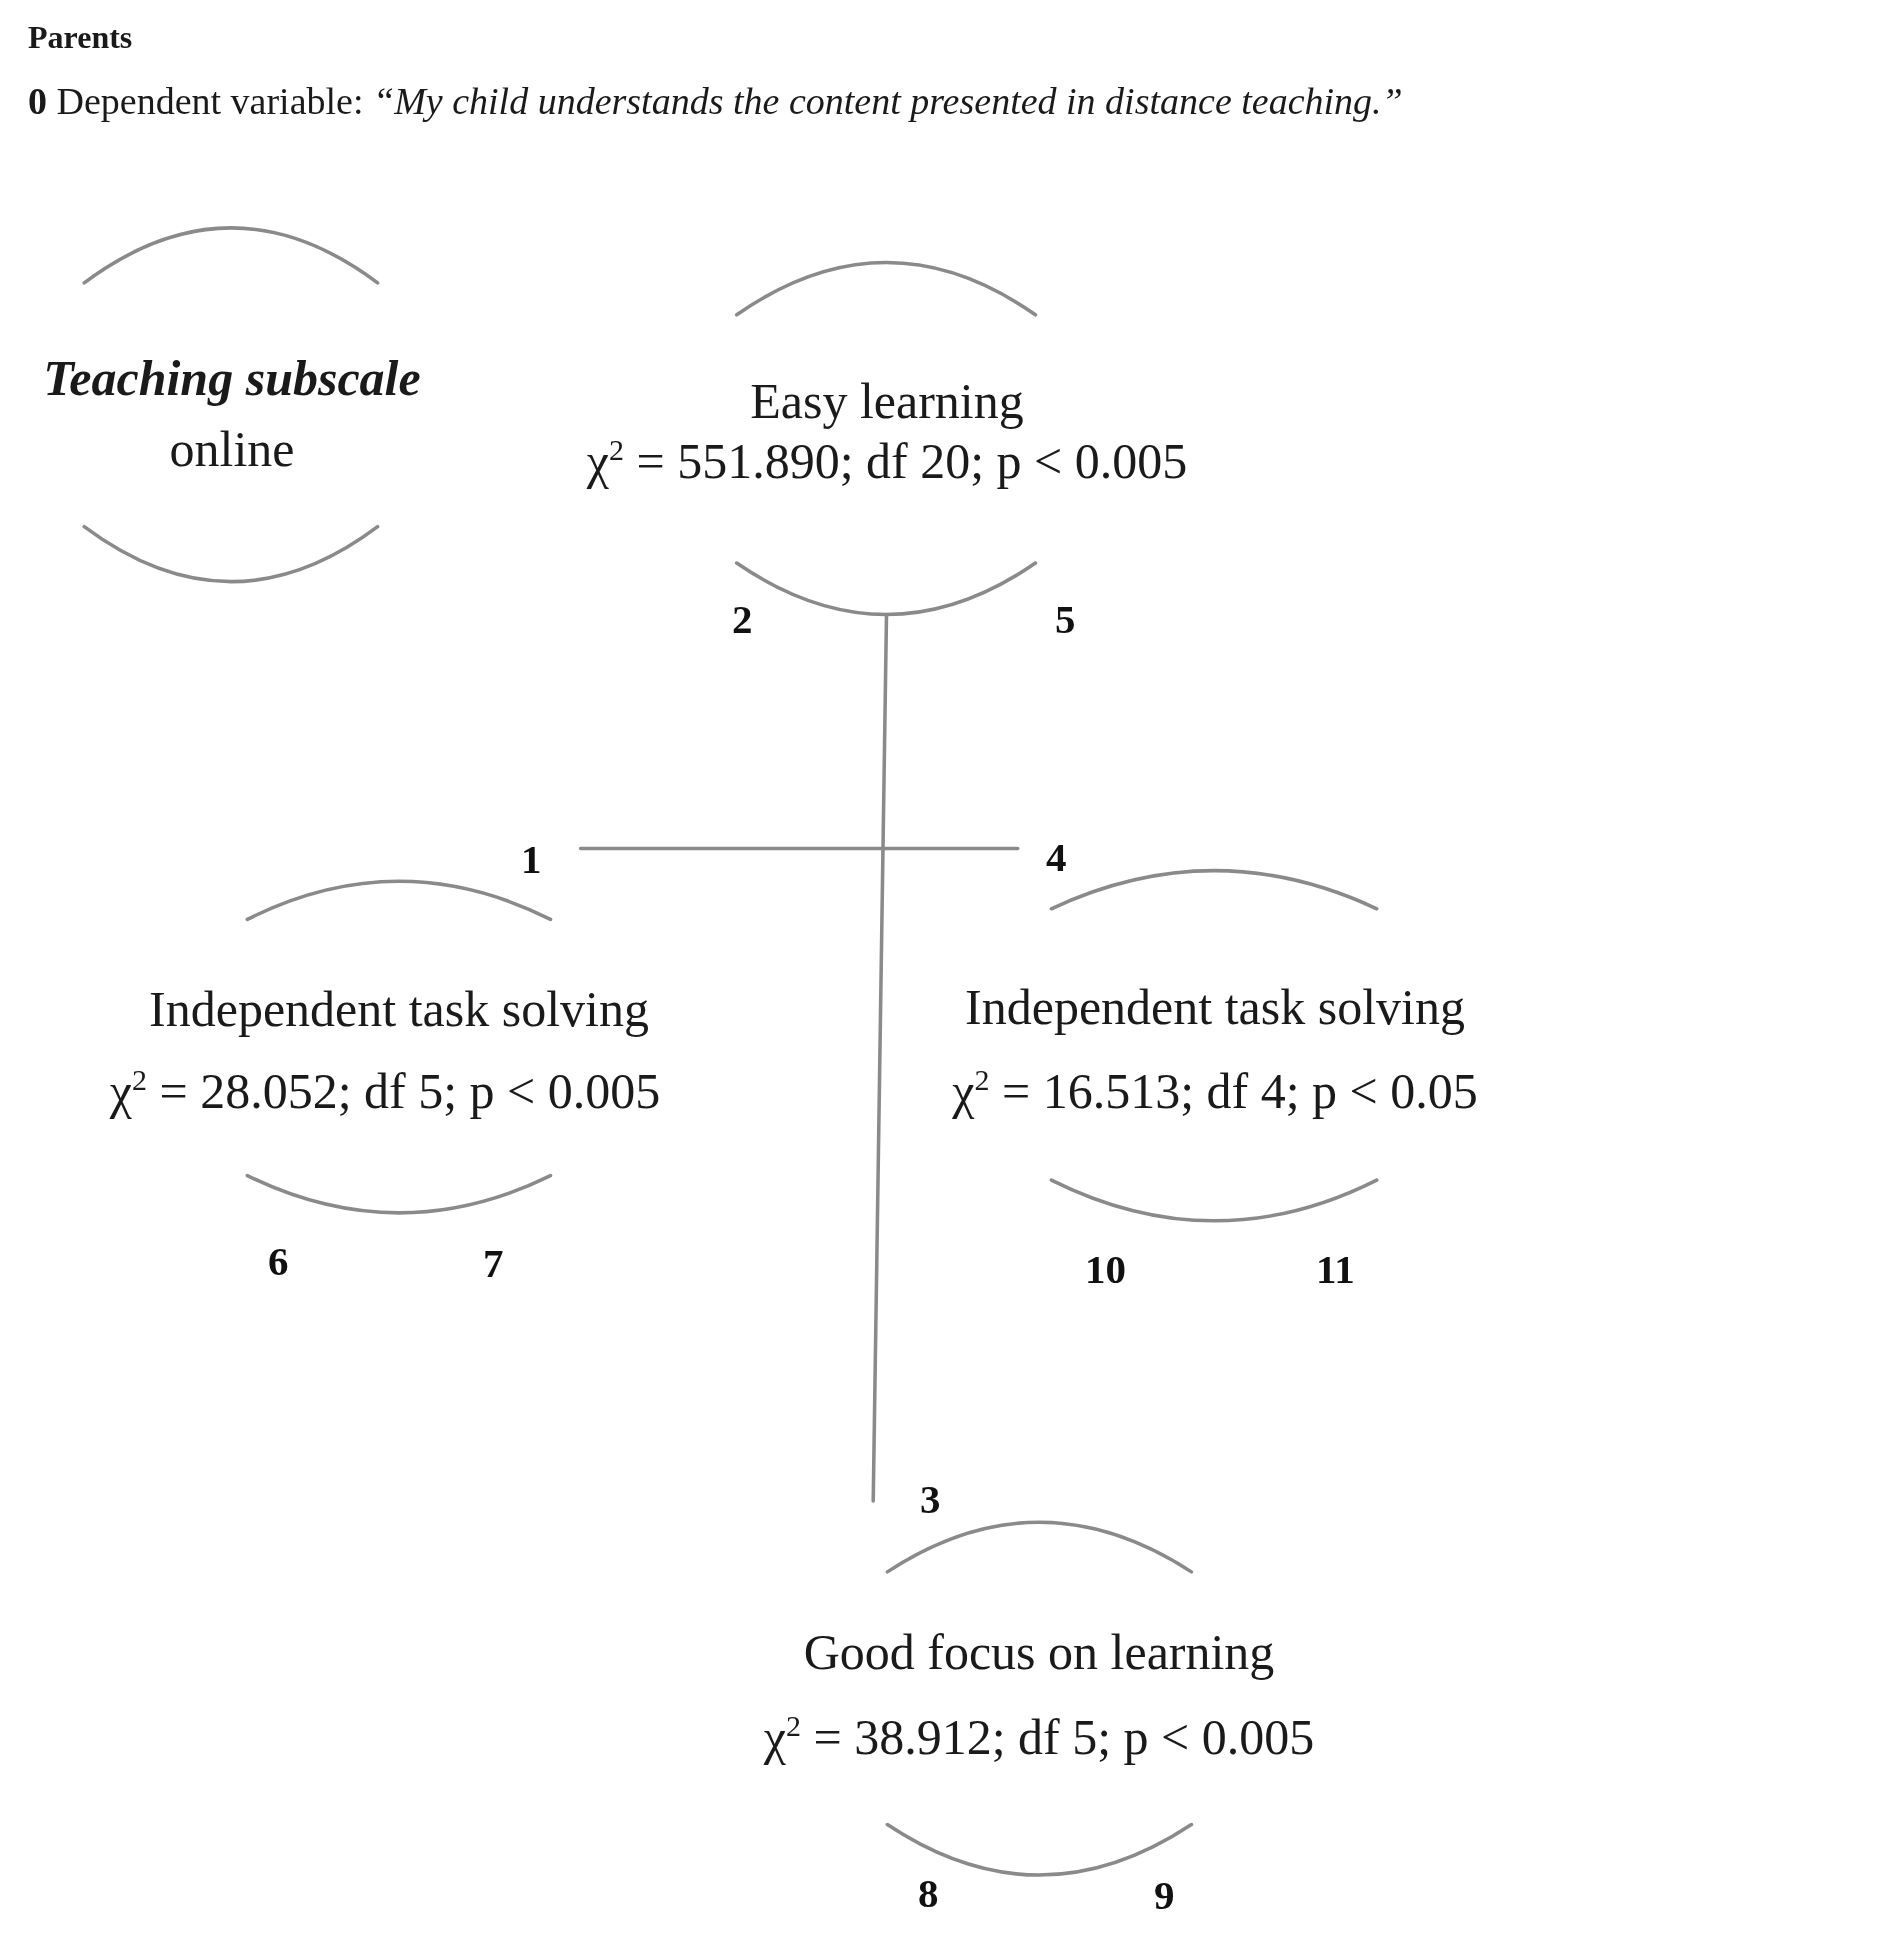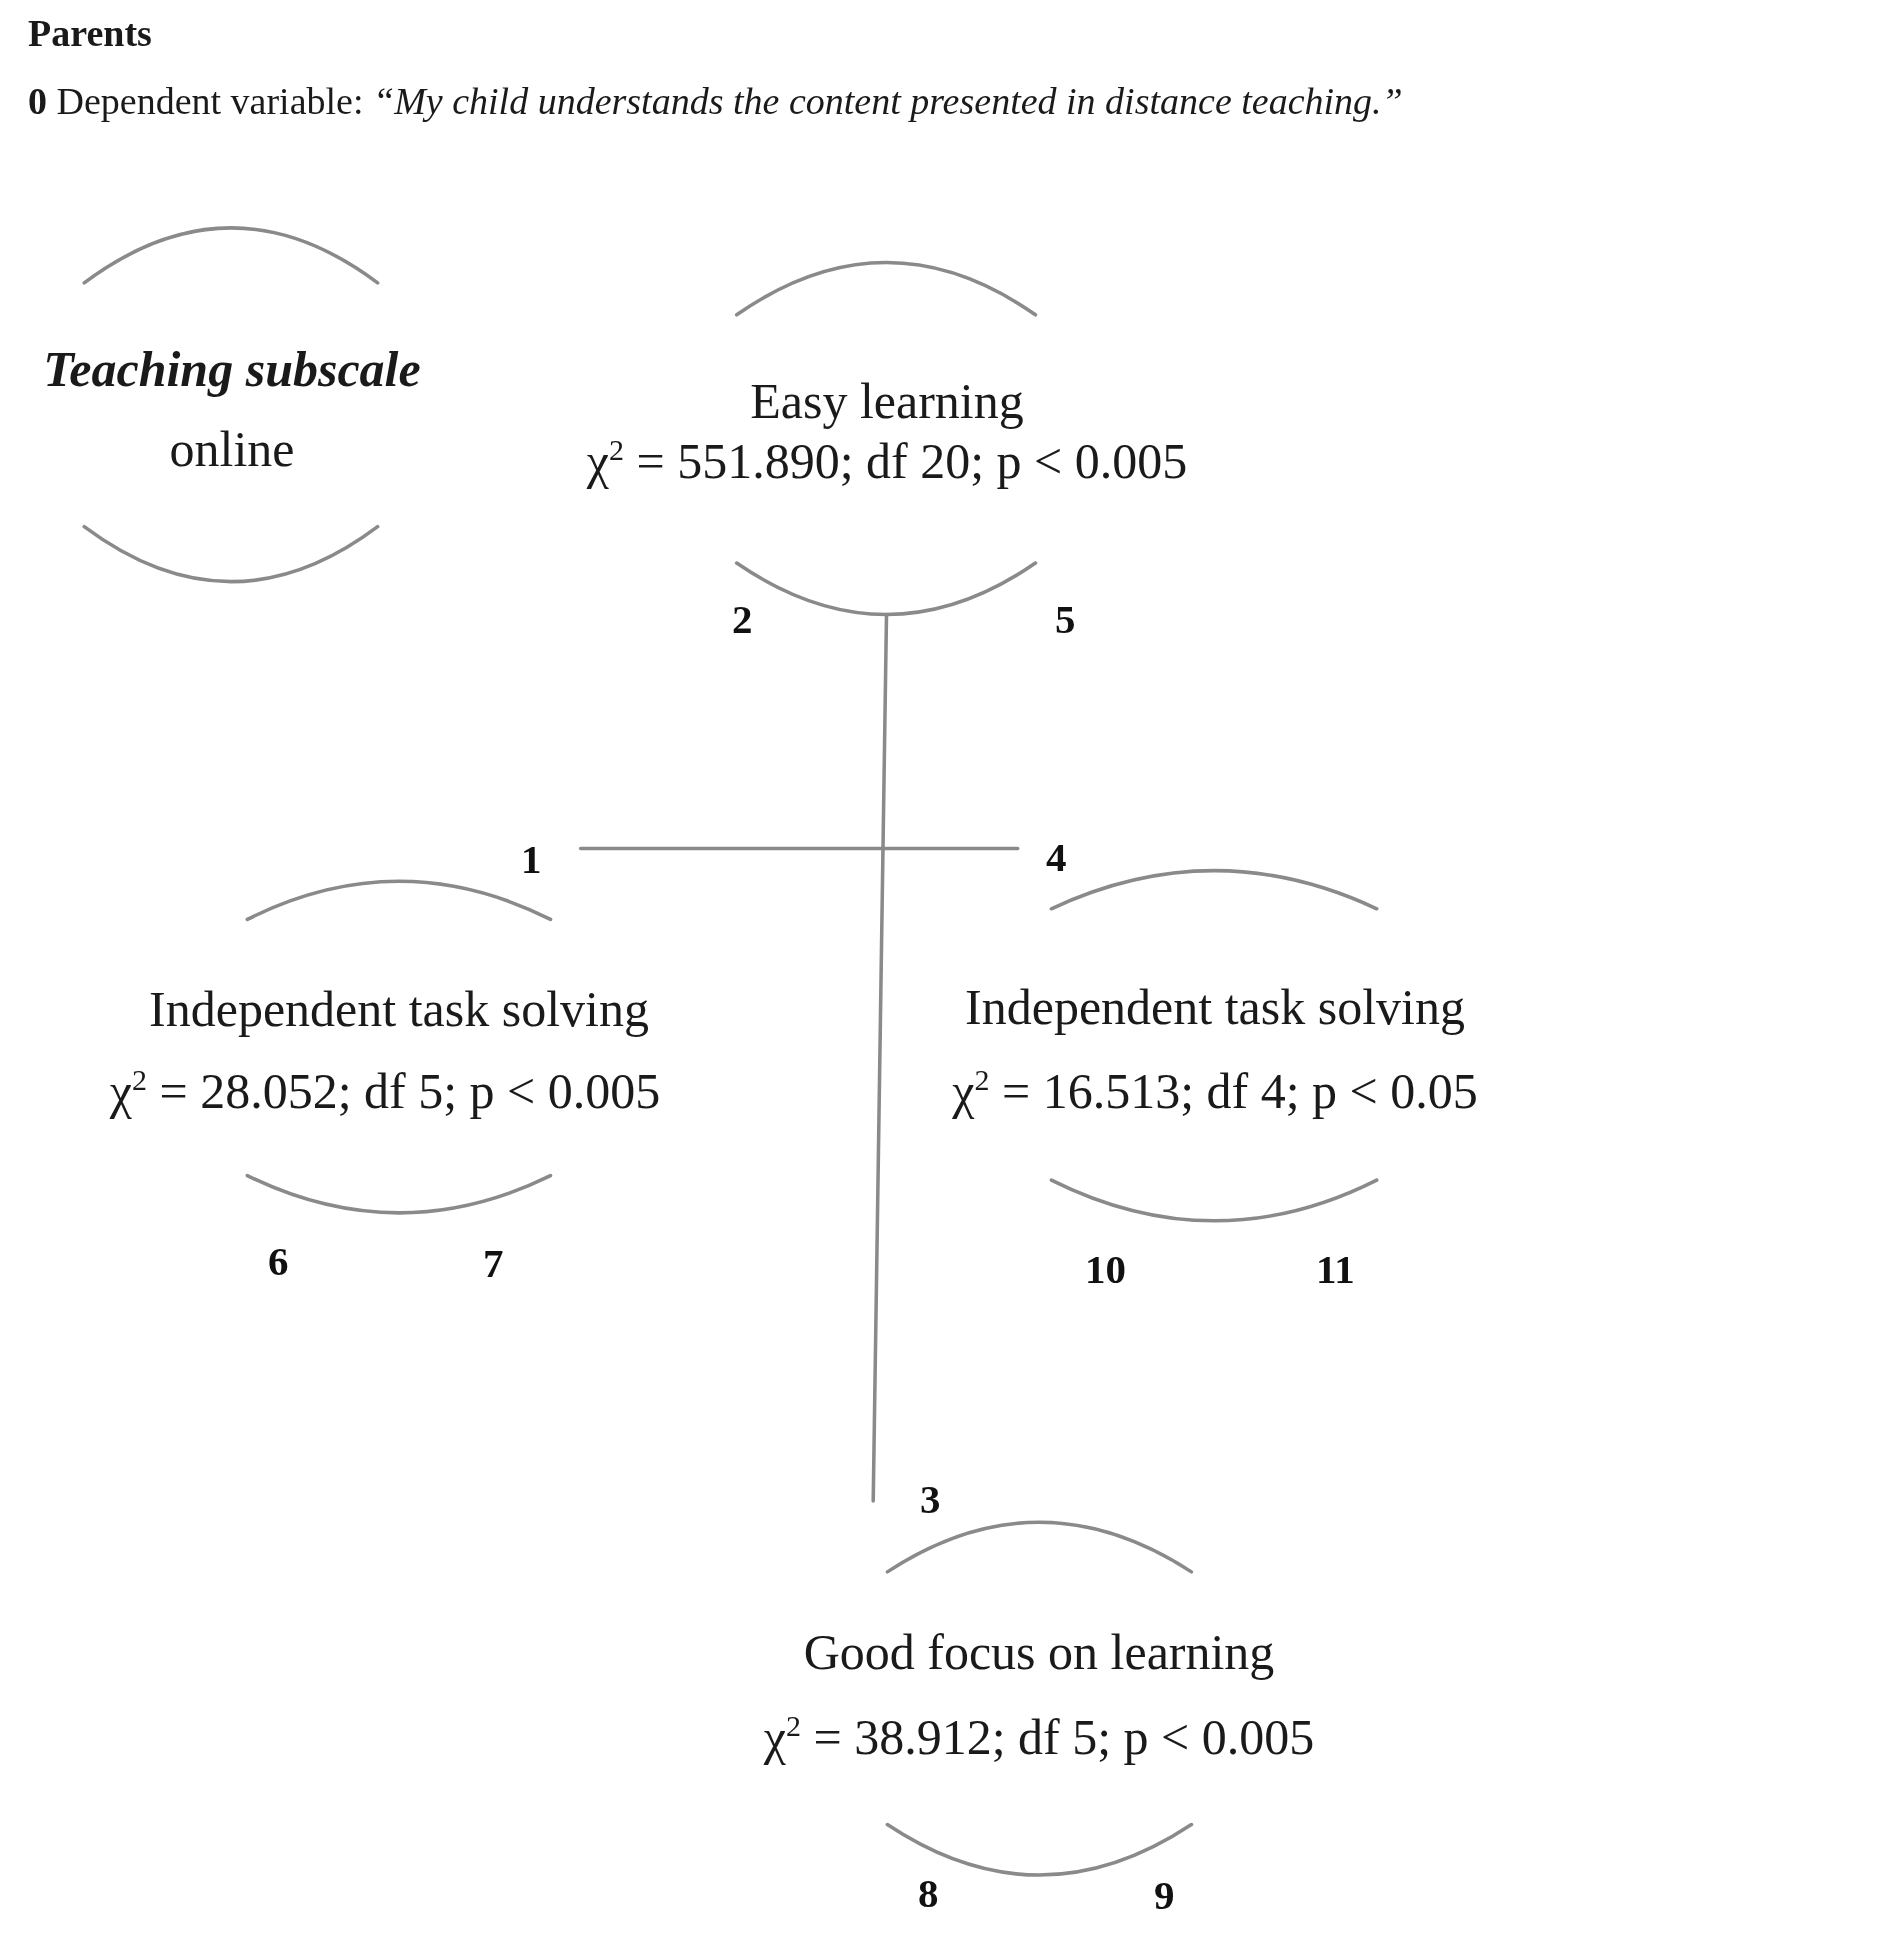--- a/index.html
+++ b/index.html
@@ -7,21 +7,21 @@
     position: relative;
     width: 1898px;
     height: 1939px;
     background: #ffffff;
     overflow: hidden;
     font-family: "Liberation Serif", "DejaVu Serif", serif;
     color: #1a1a1a;
   }
   #lines { position: absolute; left: 0; top: 0; }
   .abs { position: absolute; white-space: nowrap; line-height: 1; }
-  .heading { left: 28px; top: 14px; font-size: 38px; font-weight: bold; }
+  .heading { left: 28px; top: 21px; font-size: 32px; font-weight: bold; }
   .subheading { left: 28px; top: 82px; font-size: 38px; }
   .subheading .num { font-weight: bold; }
   .subheading .quote { font-style: italic; }
   .node-text {
     position: absolute;
     transform: translateX(-50%);
     text-align: center;
     font-size: 50px;
     line-height: 1;
     white-space: nowrap;
@@ -64,21 +64,21 @@
       <path d="M1186 1331 Q1370 1423 1553 1331"></path>
 
       <path d="M1001 1773 Q1172 1661 1344 1773"></path>
       <path d="M1001 2058 Q1172 2172 1344 2058"></path>
 
       <line x1="1000" y1="693" x2="985" y2="1693"></line>
       <line x1="655" y1="957" x2="1148" y2="957"></line>
     </g>
   </svg>
 
-  <div class="node-text node-title-italic" style="left:232px; top:344px;">Teaching subscale</div>
+  <div class="node-text node-title-italic" style="left:232px; top:353px;">Teaching subscale</div>
   <div class="node-text" style="left:232px; top:424px;">online</div>
 
   <div class="node-text" style="left:887px; top:376px;">Easy learning</div>
   <div class="node-text stats" style="left:887px; top:436px;"><span>χ</span><sup>2</sup><span> = 551.890; df 20; p &lt; 0.005</span></div>
 
   <div class="node-text" style="left:399px; top:984px;">Independent task solving</div>
   <div class="node-text stats" style="left:385px; top:1066px;"><span>χ</span><sup>2</sup><span> = 28.052; df 5; p &lt; 0.005</span></div>
 
   <div class="node-text" style="left:1215px; top:982px;">Independent task solving</div>
   <div class="node-text stats" style="left:1215px; top:1066px;"><span>χ</span><sup>2</sup><span> = 16.513; df 4; p &lt; 0.05</span></div>

